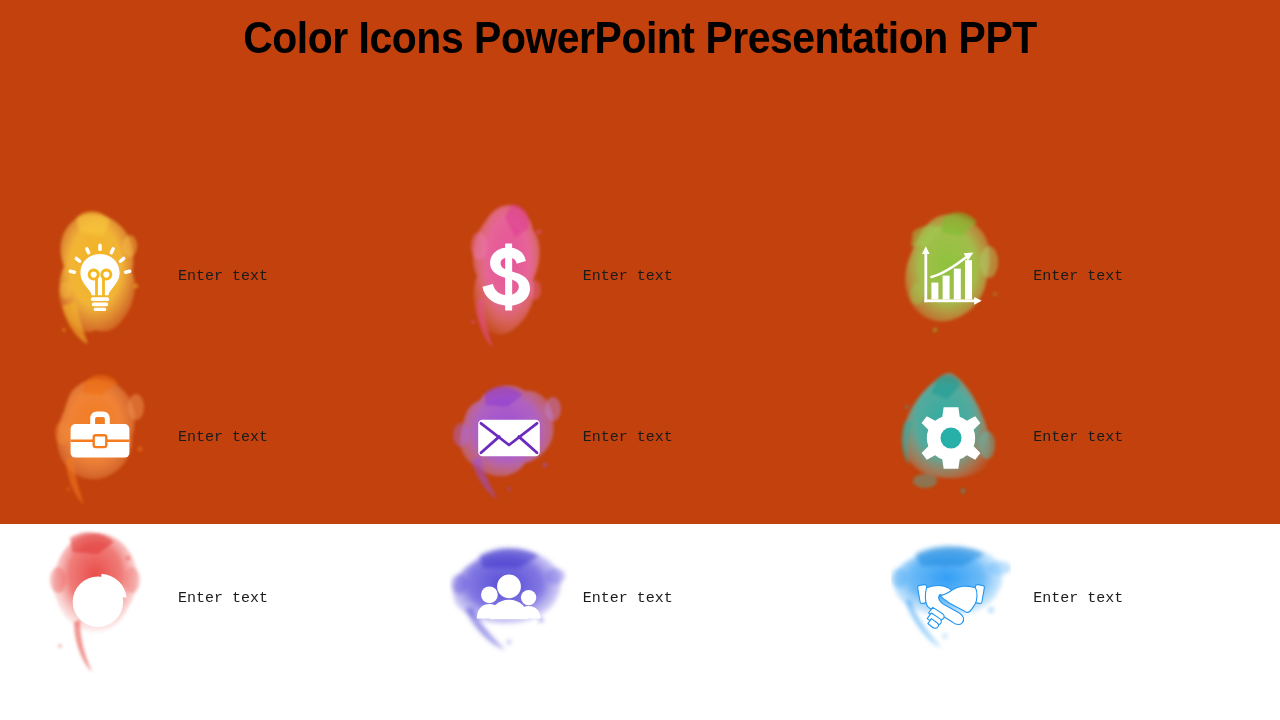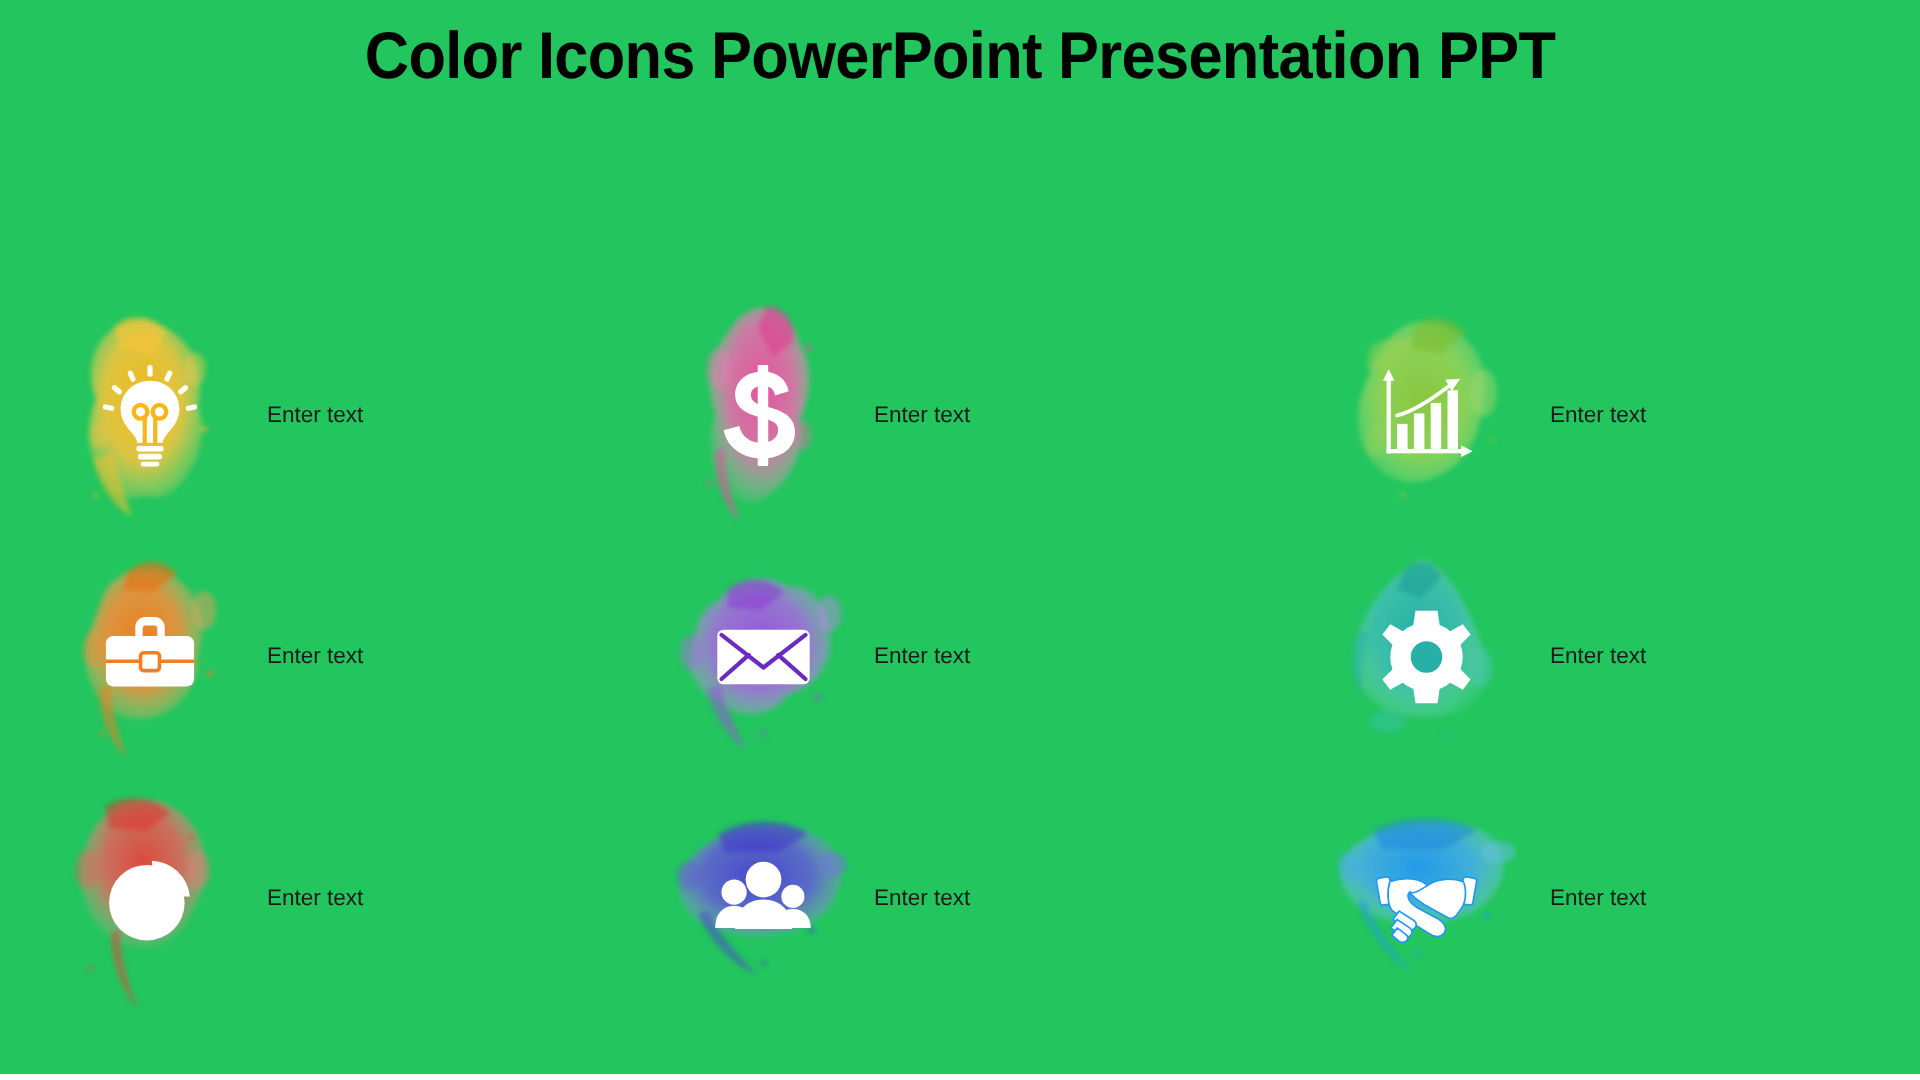--- a/index.html
+++ b/index.html
@@ -11,22 +11,22 @@
     width: 1280px;
     height: 720px;
     overflow: hidden;
     font-family: "Liberation Sans", sans-serif;
     position: relative;
   }
 
   #slide {
     position: relative;
     width: 1280px;
-    height: 716px;
-    background: #22c55e;
+    height: 524px;
+    background: #c2410c;
   }
 
   
   #slide-title {
     position: absolute;
     top: 12px;
     left: 0;
     width: 1280px;
     text-align: center;
     font-family: "Liberation Sans", sans-serif;
@@ -82,21 +82,21 @@
 
   .glyph {
     position: relative;
     width: 70px;
     height: 70px;
     z-index: 2;
   }
   .glyph svg { display: block; width: 100%; height: 100%; }
 
   .item-label {
-    font-family: Liberation Sans, sans-serif;
+    font-family: Liberation Mono, monospace;
     font-size: 15px;
     color: #1b1b1b;
     white-space: nowrap;
     margin-left: 14px;
     letter-spacing: 0px;
   }
 
   
   .col-1 .item-label { margin-left: 18px; }
   .col-2 .item-label { margin-left: 14px; }

